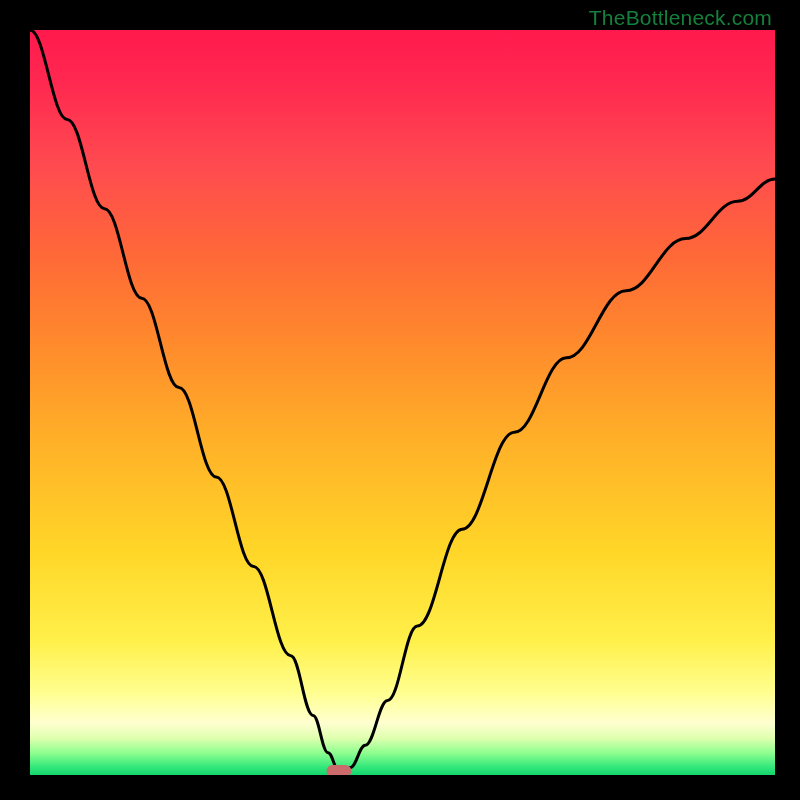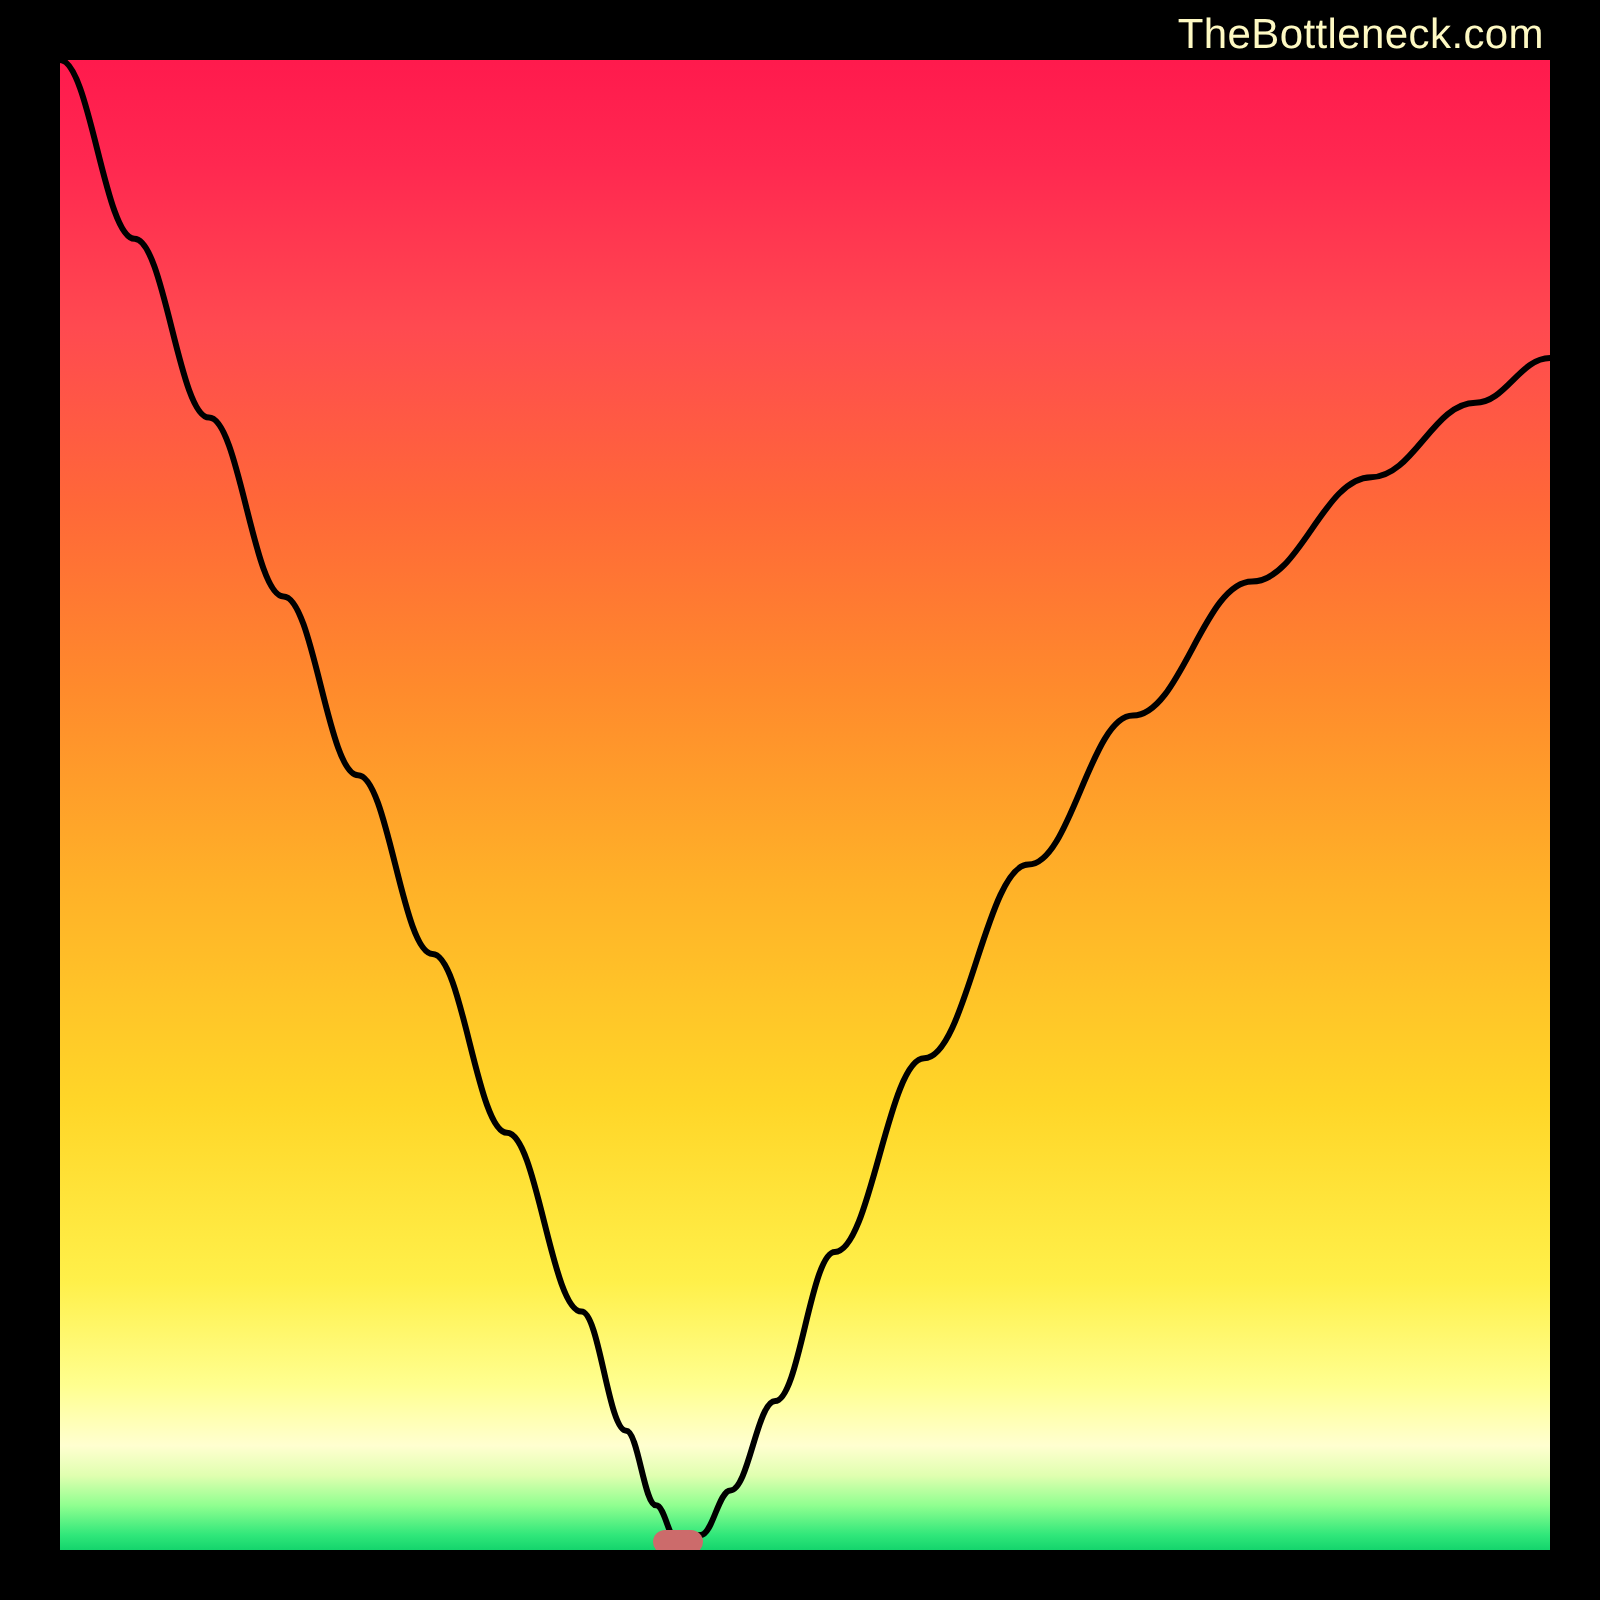--- a/index.html
+++ b/index.html
@@ -60,21 +60,21 @@
     width: 25px;
     height: 12px;
     background: #cc6b6b;
     border-radius: 6px;
     transform: translate(-50%, -50%);
   }
   .watermark {
     position: absolute;
     top: 6px;
     right: 28px;
-    color: #fef9c3;
+    color: #15803d;
     font-size: 21px;
     font-weight: 500;
     letter-spacing: 0.2px;
   }
 </style>
 </head>
 <body>
 
 <div class="container">
 

